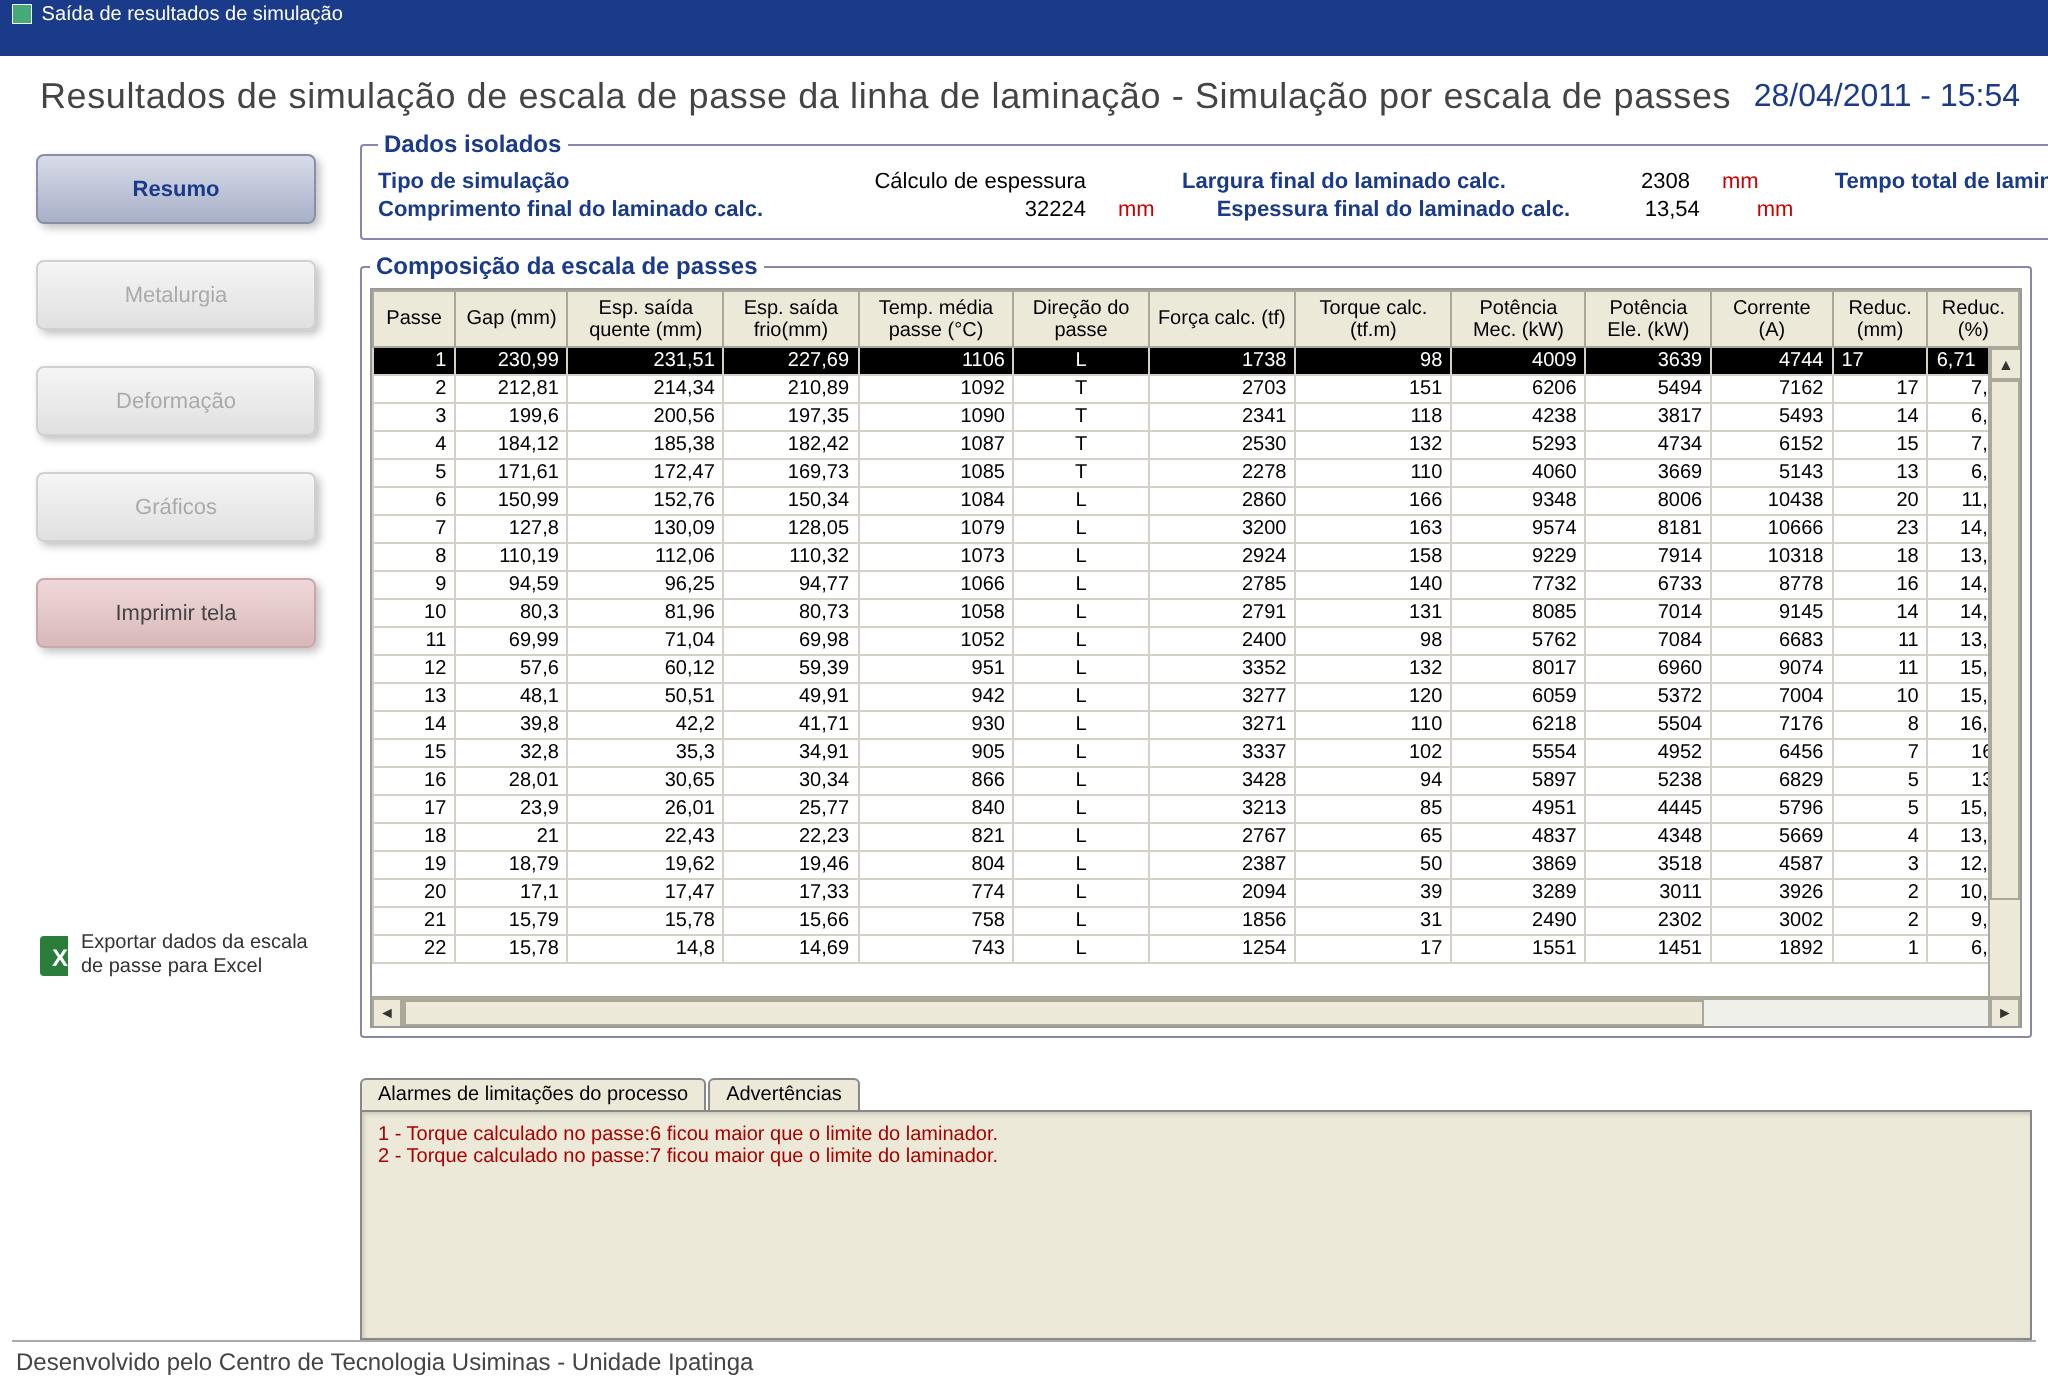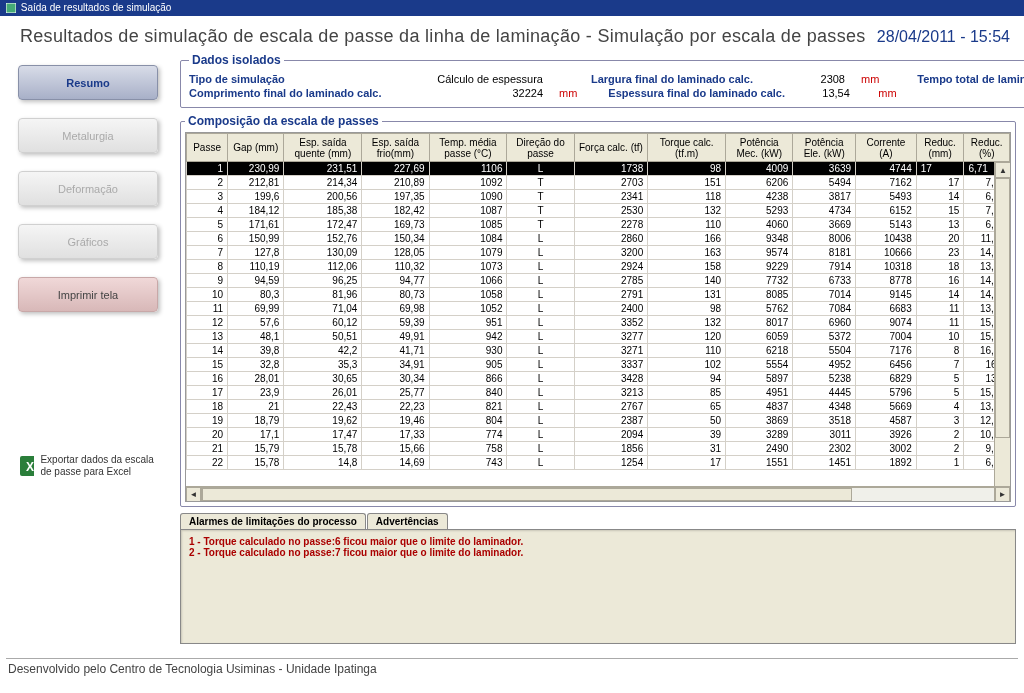--- a/index.html
+++ b/index.html
@@ -11,21 +11,21 @@
     width: 1024px;
     height: 693px;
     overflow: hidden;
     position: relative;
   }
   .titlebar {
     background: #1a3a8a;
     color: #fff;
     padding: 2px 6px;
     font-size: 10px;
-    height: 16px;
+    height: 28px;
   }
   .titlebar svg { vertical-align: middle; margin-right: 2px; }
   .header {
     display: flex;
     justify-content: space-between;
     align-items: center;
     padding: 10px 14px 6px 20px;
   }
   .header-title { font-size: 18px; color: #444; font-weight: normal; letter-spacing: 0.3px; }
   .header-date { font-size: 16px; color: #1a3a8a; }
@@ -137,22 +137,21 @@
     display:flex;
     align-items:center;
   }
   .hscroll .arrow {
     width:15px; height:15px; background:#ece9d8; border:1px solid #aca899;
     display:flex;align-items:center;justify-content:center;font-size:8px;color:#333;
   }
   .hscroll .track{flex:1;height:15px;border:1px solid #aca899;position:relative;background:#f0f0ea;}
   .hscroll .thumb{position:absolute;left:0;top:0;height:13px;width:650px;background:#ece9d8;border:1px solid #aca899;}
   .tabs {
-    margin-top: 6px;
-    font-weight: bold;
+    margin-top: 20px;
   }
   .tabbar {
     display: flex;
     gap: 0;
   }
   .tab {
     border: 1px solid #888;
     border-bottom: none;
     background: #ece9d8;
     padding: 2px 8px;
@@ -166,21 +165,21 @@
     border-top: 1px solid #888;
     background: #ece9d8;
     height: 115px;
     padding: 6px 8px;
     font-size: 10px;
     color: #a00;
     box-shadow: inset 1px 1px 2px rgba(0,0,0,0.15);
   }
   .footer {
     position: absolute;
-    bottom: 14px;
+    bottom: 2px;
     left: 6px;
     right: 6px;
     border-top: 1px solid #aaa;
     padding: 3px 2px;
     font-size: 12px;
     color: #444;
   }
   .vscroll-stub{
     position:absolute;right:0;top:29px;width:16px;bottom:15px;background:#ece9d8;border-left:1px solid #aca899;
   }

